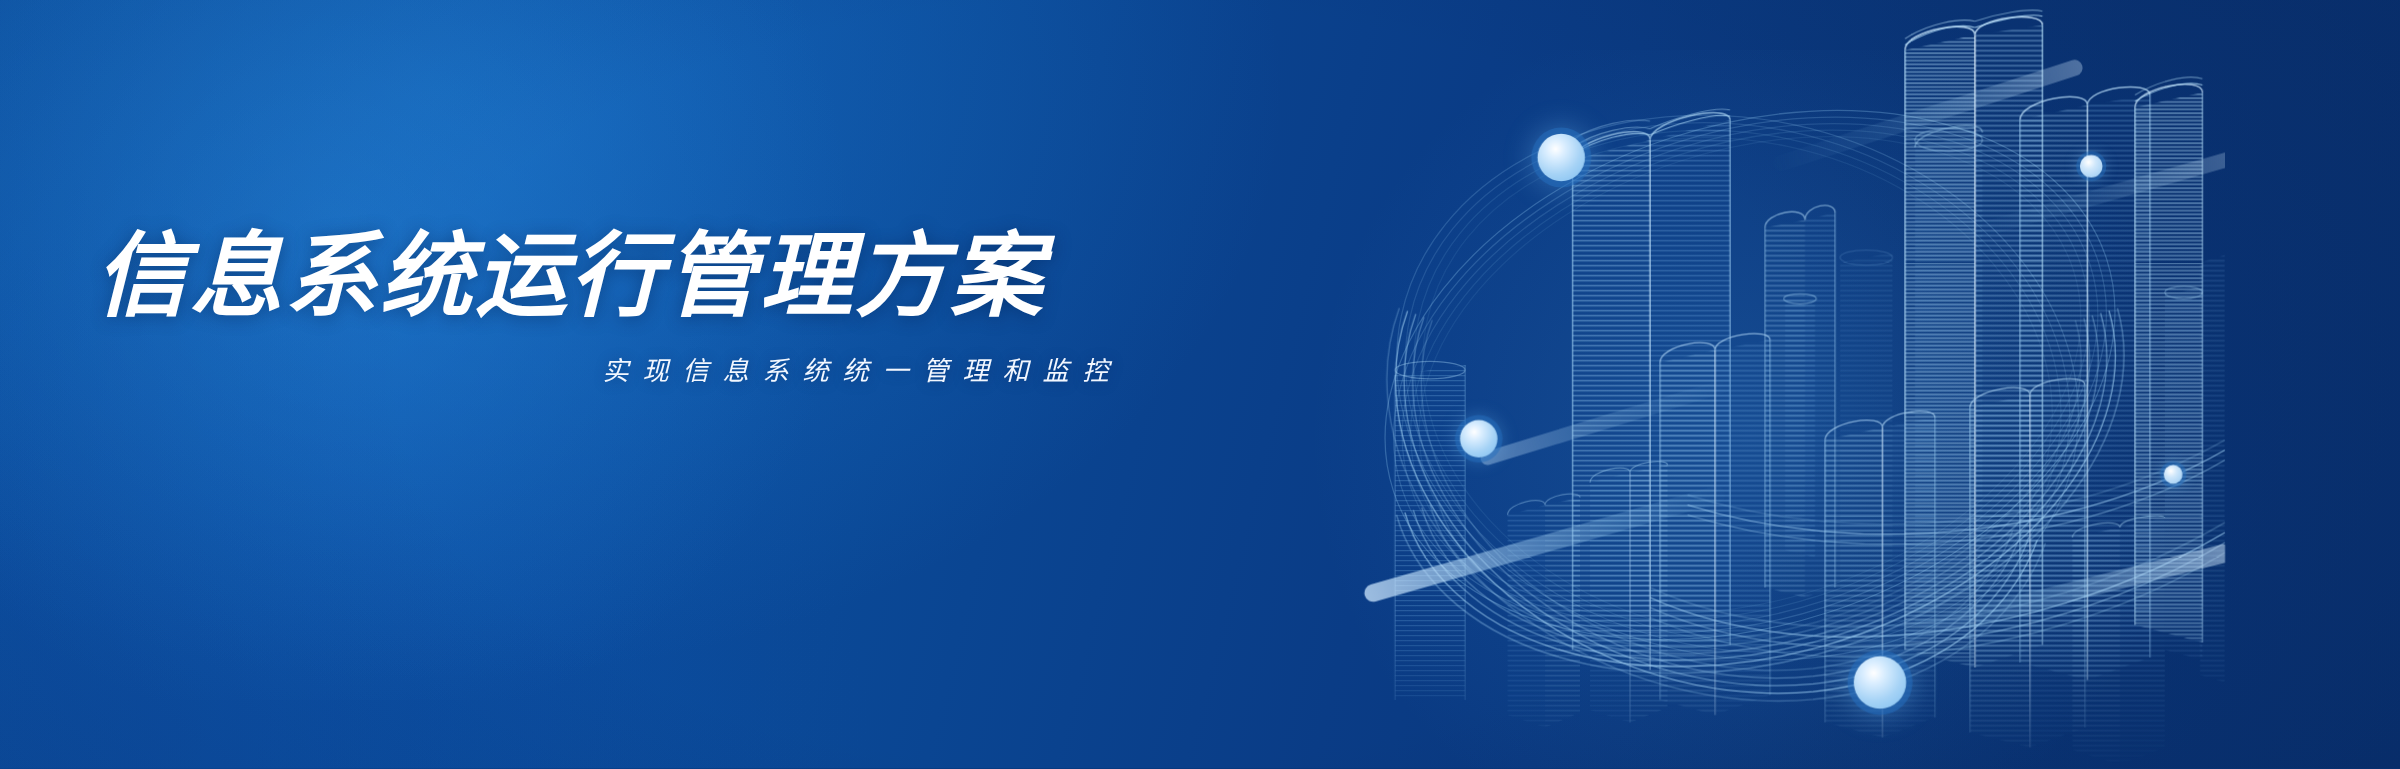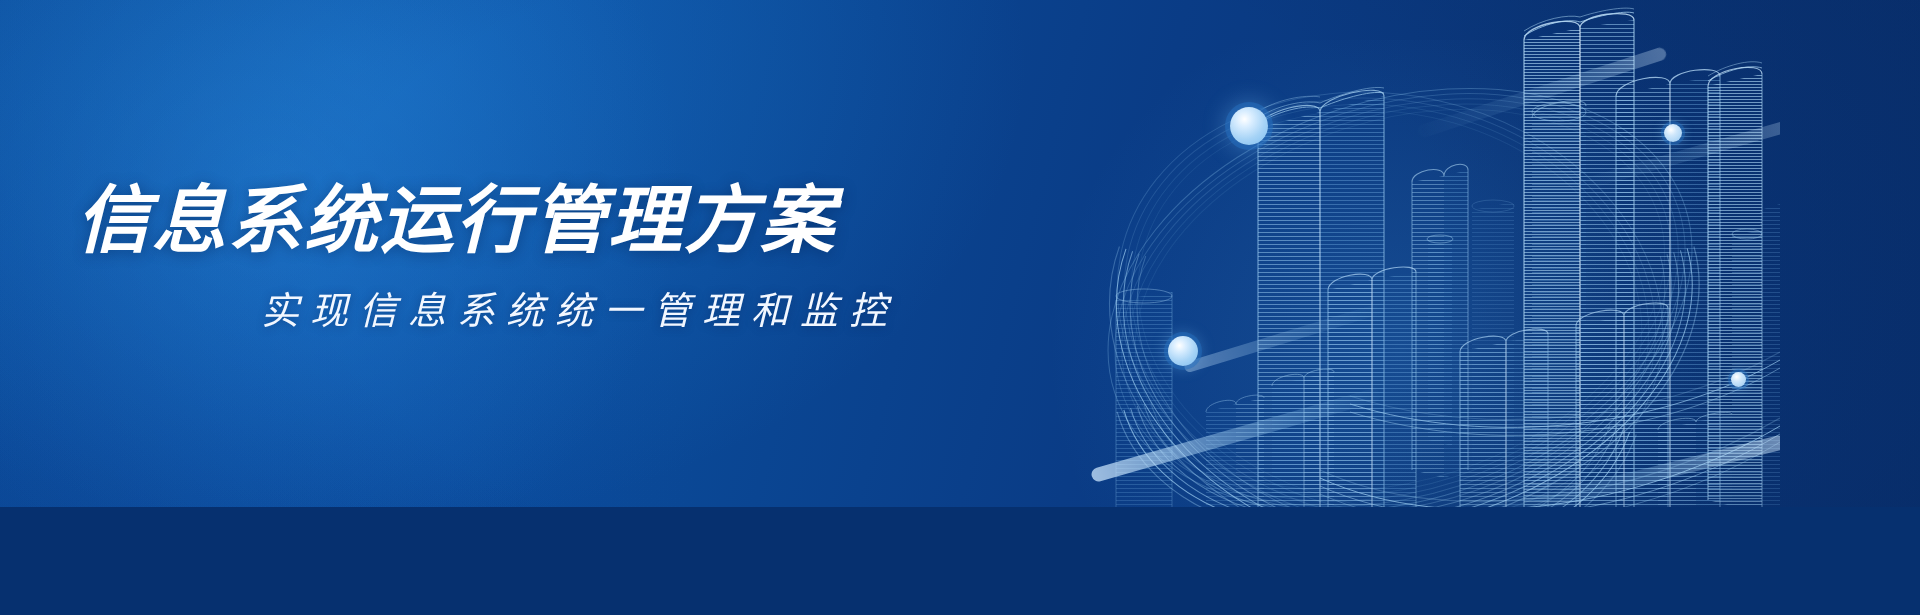--- a/index.html
+++ b/index.html
@@ -2,21 +2,21 @@
 <html lang="zh-CN"><head>
 <meta charset="utf-8">
 <title>Banner</title>
 <style>
   html,body{margin:0;padding:0;background:#06306f;}
   *{box-sizing:border-box;}
 
   .banner{
     position:relative;
     width:1920px;
-    height:507px;
+    height:615px;
     overflow:hidden;
     font-family:"Liberation Sans","DejaVu Sans",sans-serif;
     background:
       radial-gradient(ellipse 1100px 760px at 18% 12%, rgba(28,120,205,0.55) 0%, rgba(28,120,205,0.0) 62%),
       radial-gradient(ellipse 900px 620px at 6% 96%, rgba(12,74,158,0.55) 0%, rgba(12,74,158,0) 65%),
       linear-gradient(104deg, #0d57af 0%, #0c52a8 17%, #0a4896 38%, #0a3c86 58%, #0a3578 78%, #093274 100%);
   }
 
   
   .glow-a{
@@ -50,21 +50,21 @@
     font-style:italic;
     color:#ffffff;
     letter-spacing:2px;
     white-space:nowrap;
     text-shadow:0 2px 14px rgba(2,30,80,0.45);
   }
   .subtitle{
     margin:20px 0 0 0;
     text-align:right;
     padding-right:58px;
-    font-size:38px;
+    font-size:21px;
     font-weight:300;
     font-style:italic;
     color:#f2f7ff;
     letter-spacing:11px;
     white-space:nowrap;
     text-shadow:0 1px 10px rgba(2,30,80,0.40);
   }
 
   
   .art{

